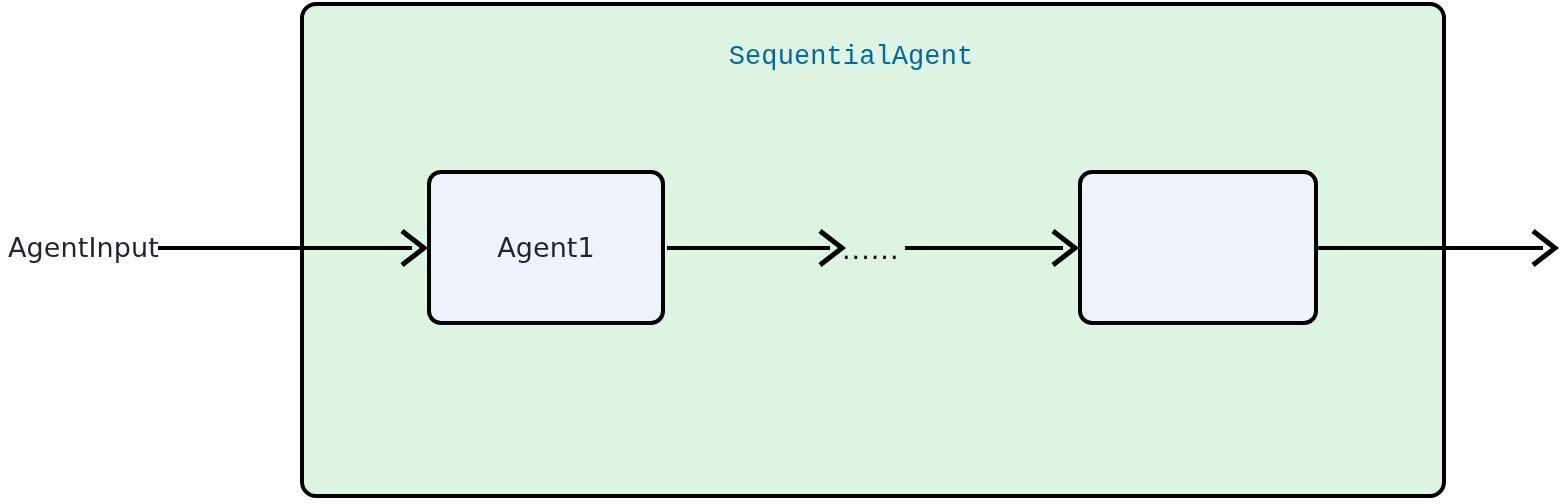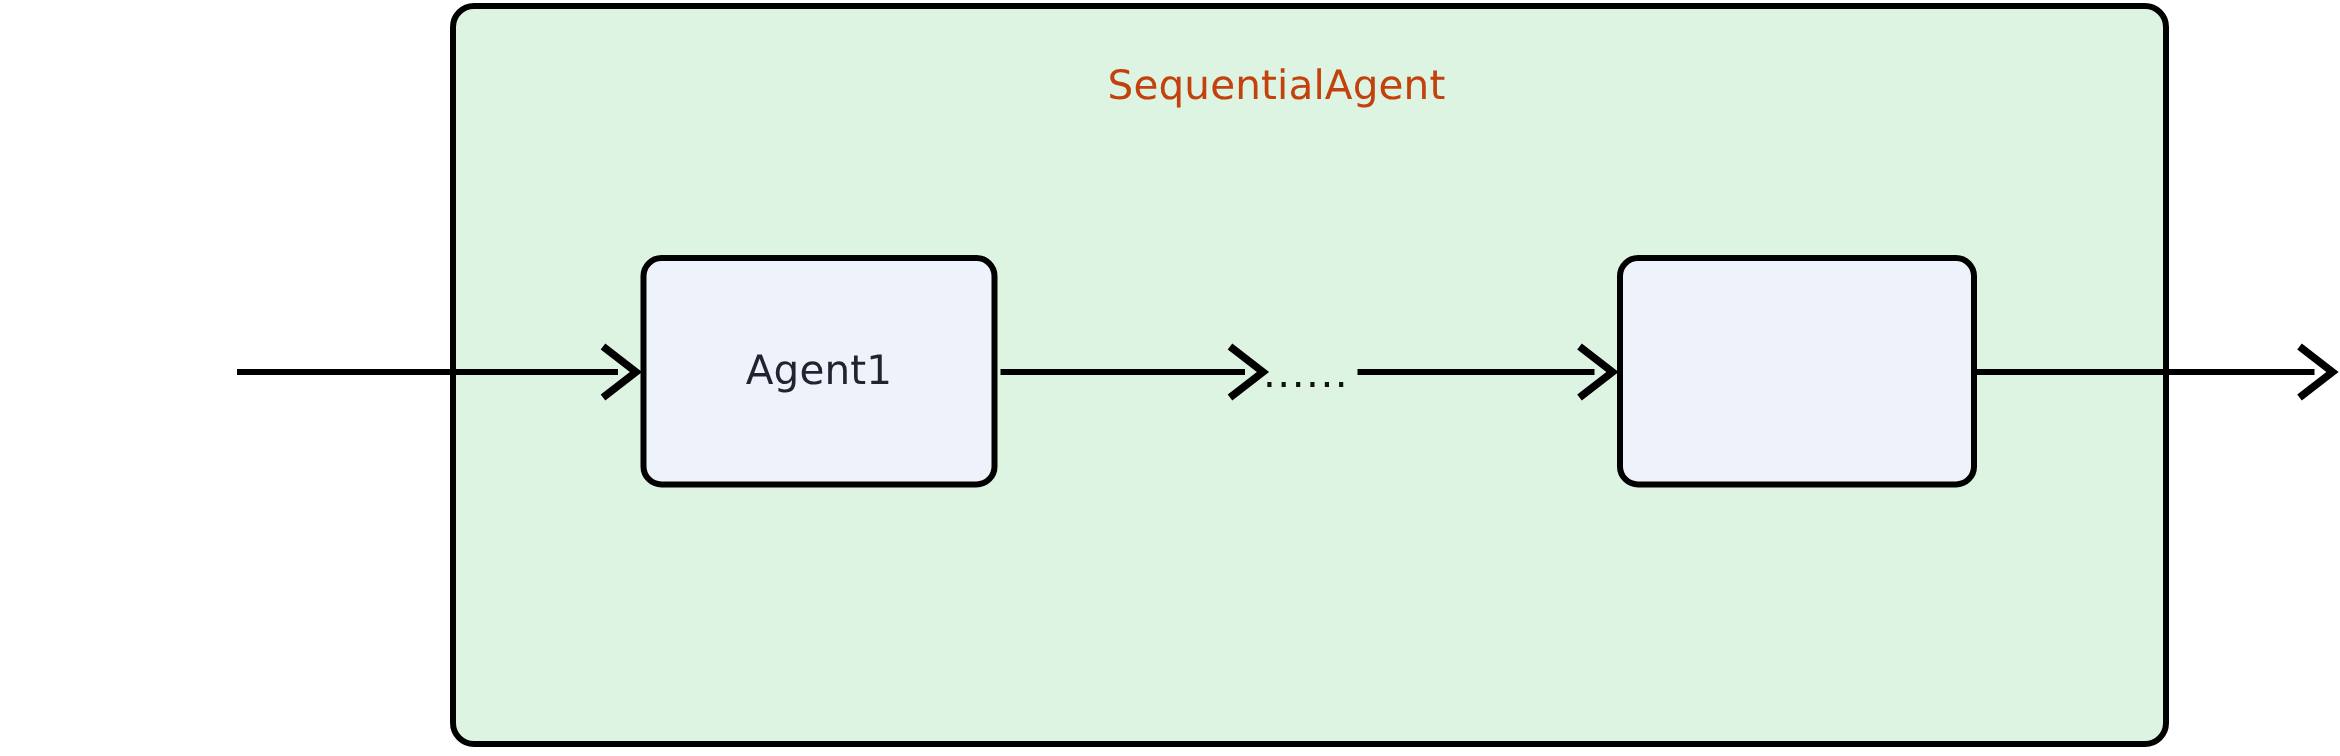--- a/index.html
+++ b/index.html
@@ -38,21 +38,22 @@
     top: 234px;
     font-size: 27px;
     color: #1f2430;
   }
   #container-title {
     left: 0;
     top: 44px;
     width: 1560px;
     text-align: center;
     font-size: 27px;
-    color: #c2410c;
+    color: #0369a1;
+    font-family: Liberation Mono, monospace;
   }
   #container-title-inner {
     display: inline-block;
     transform: translateX(71px);
   }
   #agent1-label {
     left: 427px;
     top: 234px;
     width: 238px;
     text-align: center;
@@ -98,20 +99,21 @@
       <line x1="905" y1="248" x2="1063" y2="248" stroke="#000000" stroke-width="4" stroke-linecap="butt"></line>
       <polyline points="1053,231 1075,248 1053,265" fill="none" stroke="#000000" stroke-width="5" stroke-linecap="butt" stroke-linejoin="miter"></polyline>
     </g>
 
     <g>
       <line x1="1318" y1="248" x2="1543" y2="248" stroke="#000000" stroke-width="4" stroke-linecap="butt"></line>
       <polyline points="1533,231 1555,248 1533,265" fill="none" stroke="#000000" stroke-width="5" stroke-linecap="butt" stroke-linejoin="miter"></polyline>
     </g>
   </svg>
 
+  <div class="node-label" id="agent-input-label">AgentInput</div>
 
   <div class="node-label" id="container-title">
     <span id="container-title-inner">SequentialAgent</span>
   </div>
 
   <div class="node-label" id="agent1-label">Agent1</div>
 
   <div class="node-label" id="ellipsis-label">......</div>
 
 

